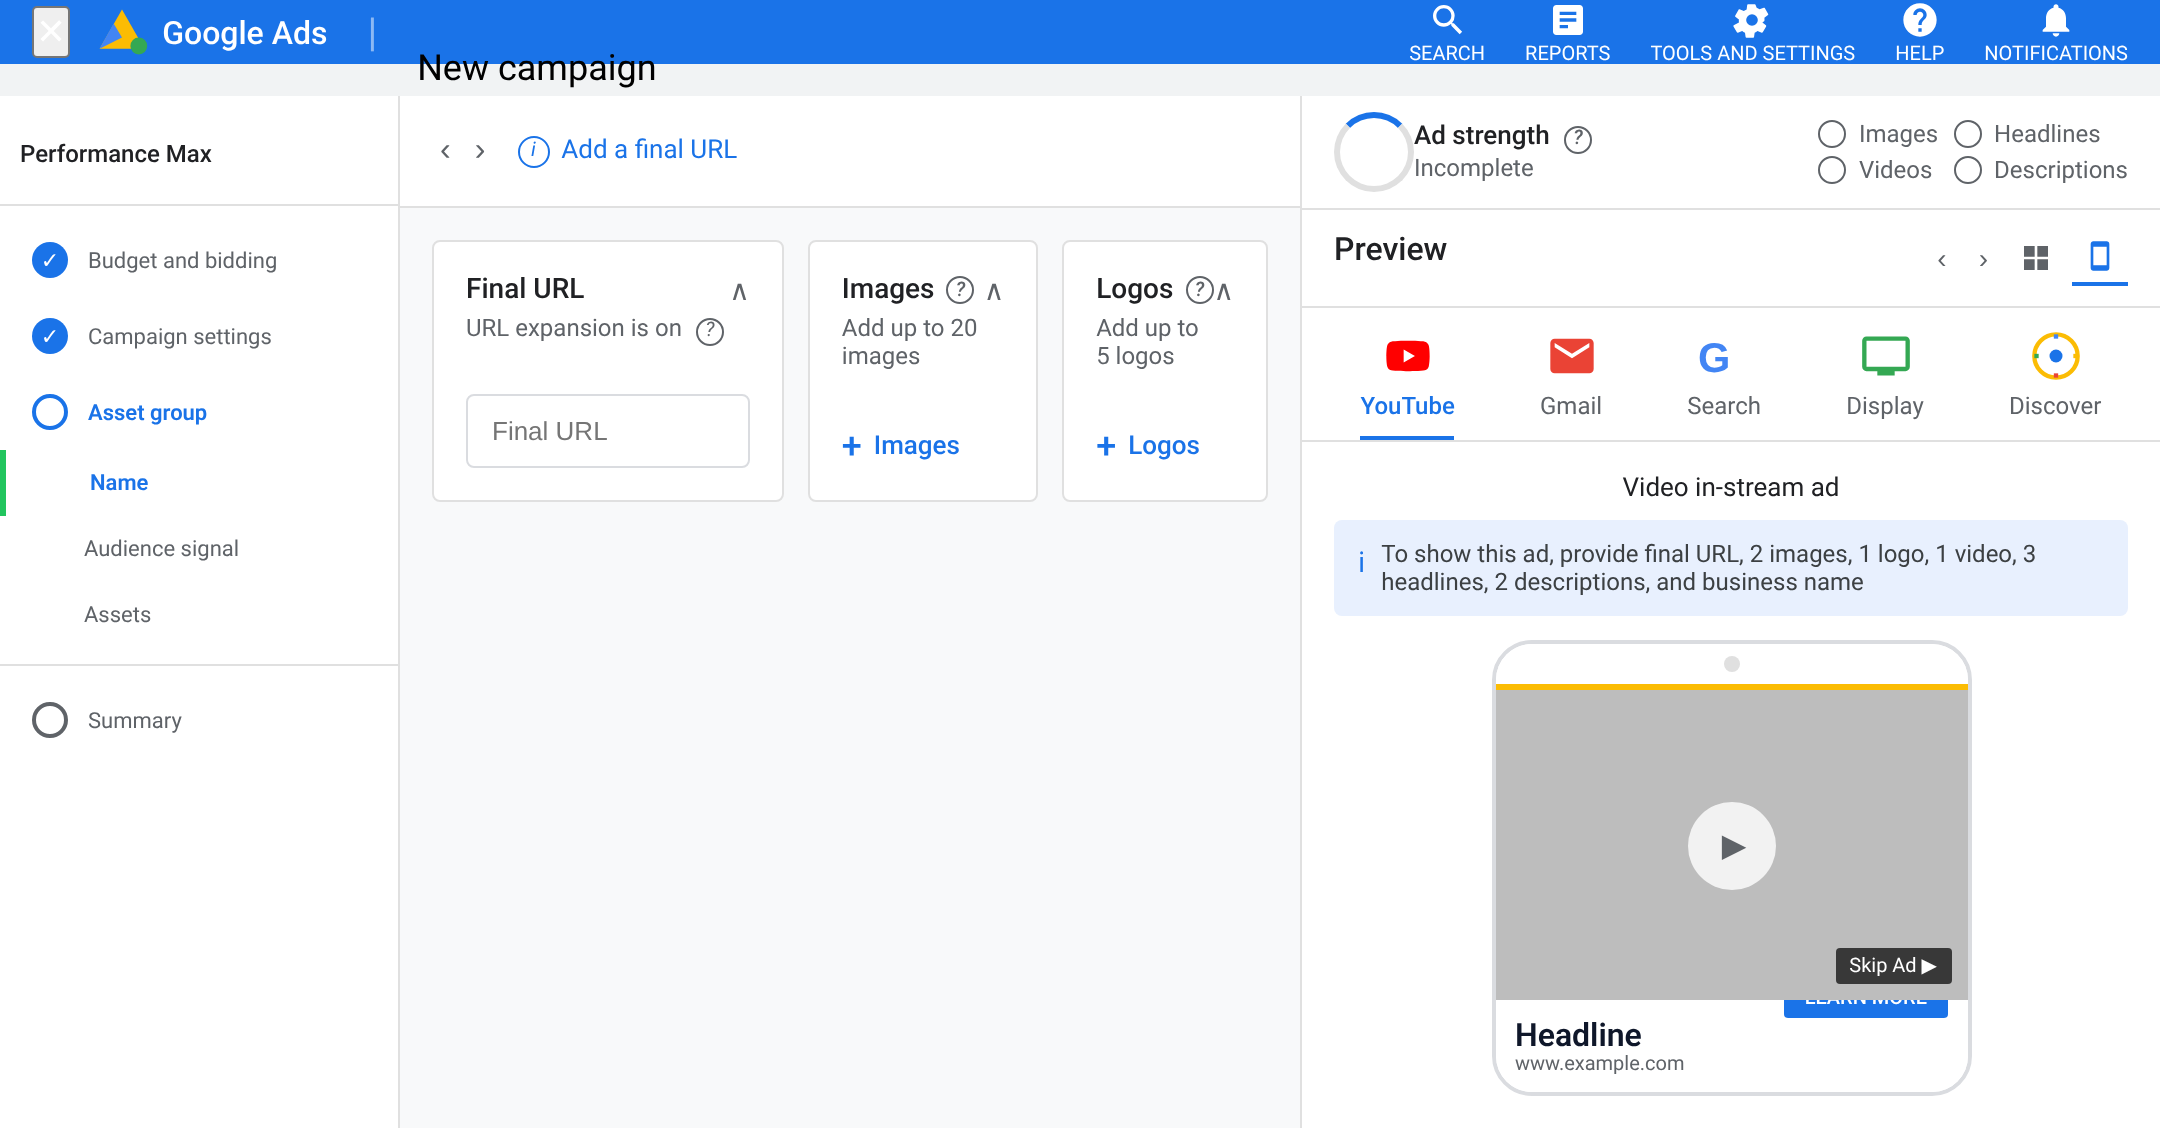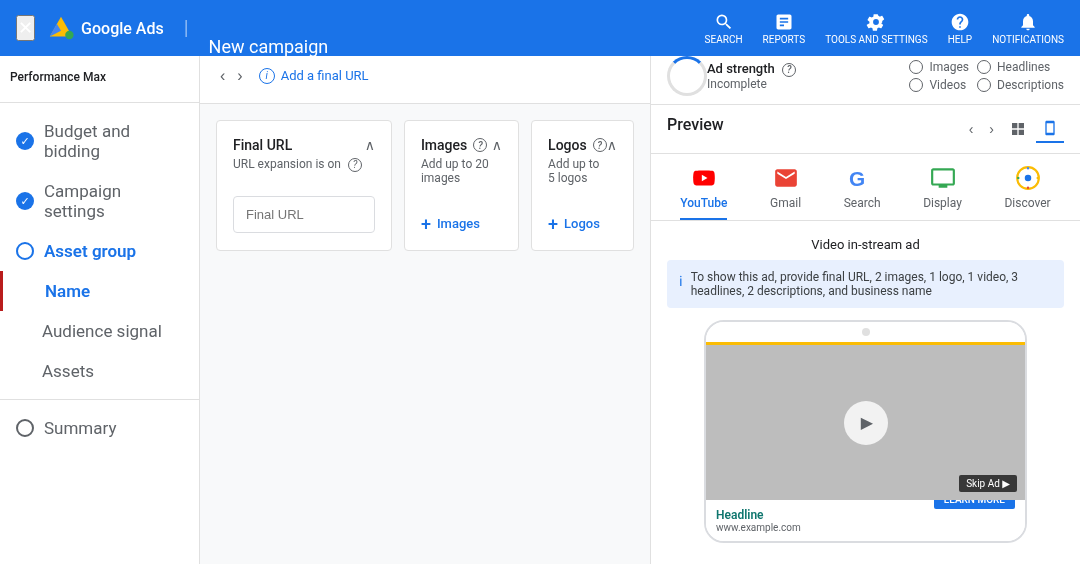--- a/index.html
+++ b/index.html
@@ -1,47 +1,47 @@
 <!DOCTYPE html>
 <html><head>
   <meta charset="utf-8">
   <style>
     * { box-sizing: border-box; margin: 0; padding: 0; }
     body { font-family: 'Google Sans', Roboto, Arial, sans-serif; font-size: 13px; background: #f1f3f4; color: #202124; overflow: hidden; }
 
     
     .top-header {
-      display: flex; align-items: center; background: #1a73e8; height: 56px;
+      display: flex; align-items: center; background: #1a73e8; height: 32px;
       padding: 0 16px; justify-content: space-between; position: fixed; top: 0; left: 0; right: 0; z-index: 100;
     }
     .top-header-left { display: flex; align-items: center; gap: 12px; }
     .close-btn { color: white; font-size: 18px; cursor: pointer; }
     .google-ads-logo { display: flex; align-items: center; gap: 6px; color: white; font-size: 16px; font-weight: 500; }
     .logo-triangle { width: 28px; height: 28px; }
     .header-divider { color: rgba(255,255,255,0.5); font-size: 20px; margin: 0 8px; }
-    .campaign-title { color: #ffffff; font-size: 18px; font-weight: 400; margin-top: 37px; }
+    .campaign-title { color: #000000; font-size: 18px; font-weight: 400; margin-top: 37px; }
     .top-header-right { display: flex; align-items: center; gap: 20px; }
     .header-icon-btn { display: flex; flex-direction: column; align-items: center; color: white; cursor: pointer; font-size: 10px; gap: 2px; }
     .header-icon-btn svg { width: 20px; height: 20px; fill: white; }
     .header-icon-label { color: white; font-size: 10px; }
 
     
     .main-layout { display: flex; margin-top: 48px; height: calc(564px - 48px); }
 
     
     .sidebar {
       width: 200px; background: white; border-right: 1px solid #e0e0e0;
       padding: 12px 0; overflow-y: auto; flex-shrink: 0;
     }
     .sidebar-item {
       display: flex; align-items: center; padding: 10px 16px; cursor: pointer;
-      font-size: 17px; color: #5f6368; gap: 10px;
+      font-size: 11px; color: #5f6368; gap: 10px;
     }
     .sidebar-item.sub-item { padding-left: 42px; }
-    .sidebar-item.sub-item.active { color: #1a73e8; font-weight: 600; border-left: 3px solid #b91c1c; }
+    .sidebar-item.sub-item.active { color: #1a73e8; font-weight: 600; border-left: 3px solid #22c55e; }
     .sidebar-divider { border: none; border-top: 1px solid #e0e0e0; margin: 8px 0; }
     .circle-icon { width: 18px; height: 18px; border-radius: 50%; border: 2px solid #5f6368; display: inline-block; }
     .circle-check { width: 18px; height: 18px; border-radius: 50%; background: #1a73e8; display: flex; align-items: center; justify-content: center; flex-shrink: 0; }
     .circle-check::after { content: '✓'; color: white; font-size: 11px; }
 
     
     .content-area { flex: 1; overflow-y: auto; background: #f8f9fa; }
 
     
     .progress-bar {
@@ -110,30 +110,30 @@
 
     
     .ad-preview-content { padding: 8px 16px; overflow-y: auto; flex: 1; }
     .ad-type-label { text-align: center; font-size: 13px; color: #202124; margin: 8px 0; font-weight: 400; }
     .info-box { background: #e8f0fe; border-radius: 4px; padding: 10px 12px; display: flex; gap: 8px; align-items: flex-start; font-size: 12px; color: #3c4043; margin-bottom: 12px; }
     .info-box-icon { color: #1a73e8; flex-shrink: 0; font-size: 14px; margin-top: 1px; }
 
     
     .phone-mockup {
       border: 2px solid #dadce0; border-radius: 20px; background: white;
-      overflow: hidden; margin: 0 auto; width: 323px;
+      overflow: hidden; margin: 0 auto; width: 240px;
     }
     .phone-camera { display: flex; justify-content: center; padding: 6px; background: white; }
     .phone-camera-dot { width: 8px; height: 8px; border-radius: 50%; background: #e0e0e0; }
     .video-placeholder { background: #bdbdbd; height: 155px; display: flex; align-items: center; justify-content: center; position: relative; }
     .play-btn { width: 44px; height: 44px; background: rgba(255,255,255,0.8); border-radius: 50%; display: flex; align-items: center; justify-content: center; }
     .play-btn::after { content: '▶'; font-size: 16px; color: #5f6368; margin-left: 3px; }
     .skip-ad-btn { position: absolute; bottom: 8px; right: 8px; background: rgba(0,0,0,0.7); color: white; font-size: 10px; padding: 3px 7px; border-radius: 2px; display: flex; align-items: center; gap: 4px; }
     .phone-ad-bottom { padding: 8px 10px; background: white; }
-    .phone-ad-headline { font-size: 12px; font-weight: 600; color: #0f766e; }
+    .phone-ad-headline { font-size: 16px; font-weight: 600; color: #0f172a; }
     .phone-ad-url { font-size: 10px; color: #5f6368; }
     .learn-more-btn { background: #1a73e8; color: white; font-size: 10px; padding: 4px 10px; border-radius: 2px; float: right; margin-top: -18px; font-weight: 500; }
     .yellow-bar { height: 3px; background: #fbbc04; }
   </style>
 </head>
 <body>
 
 <div class="top-header">
   <div class="top-header-left">
     <button class="close-btn">✕</button>

